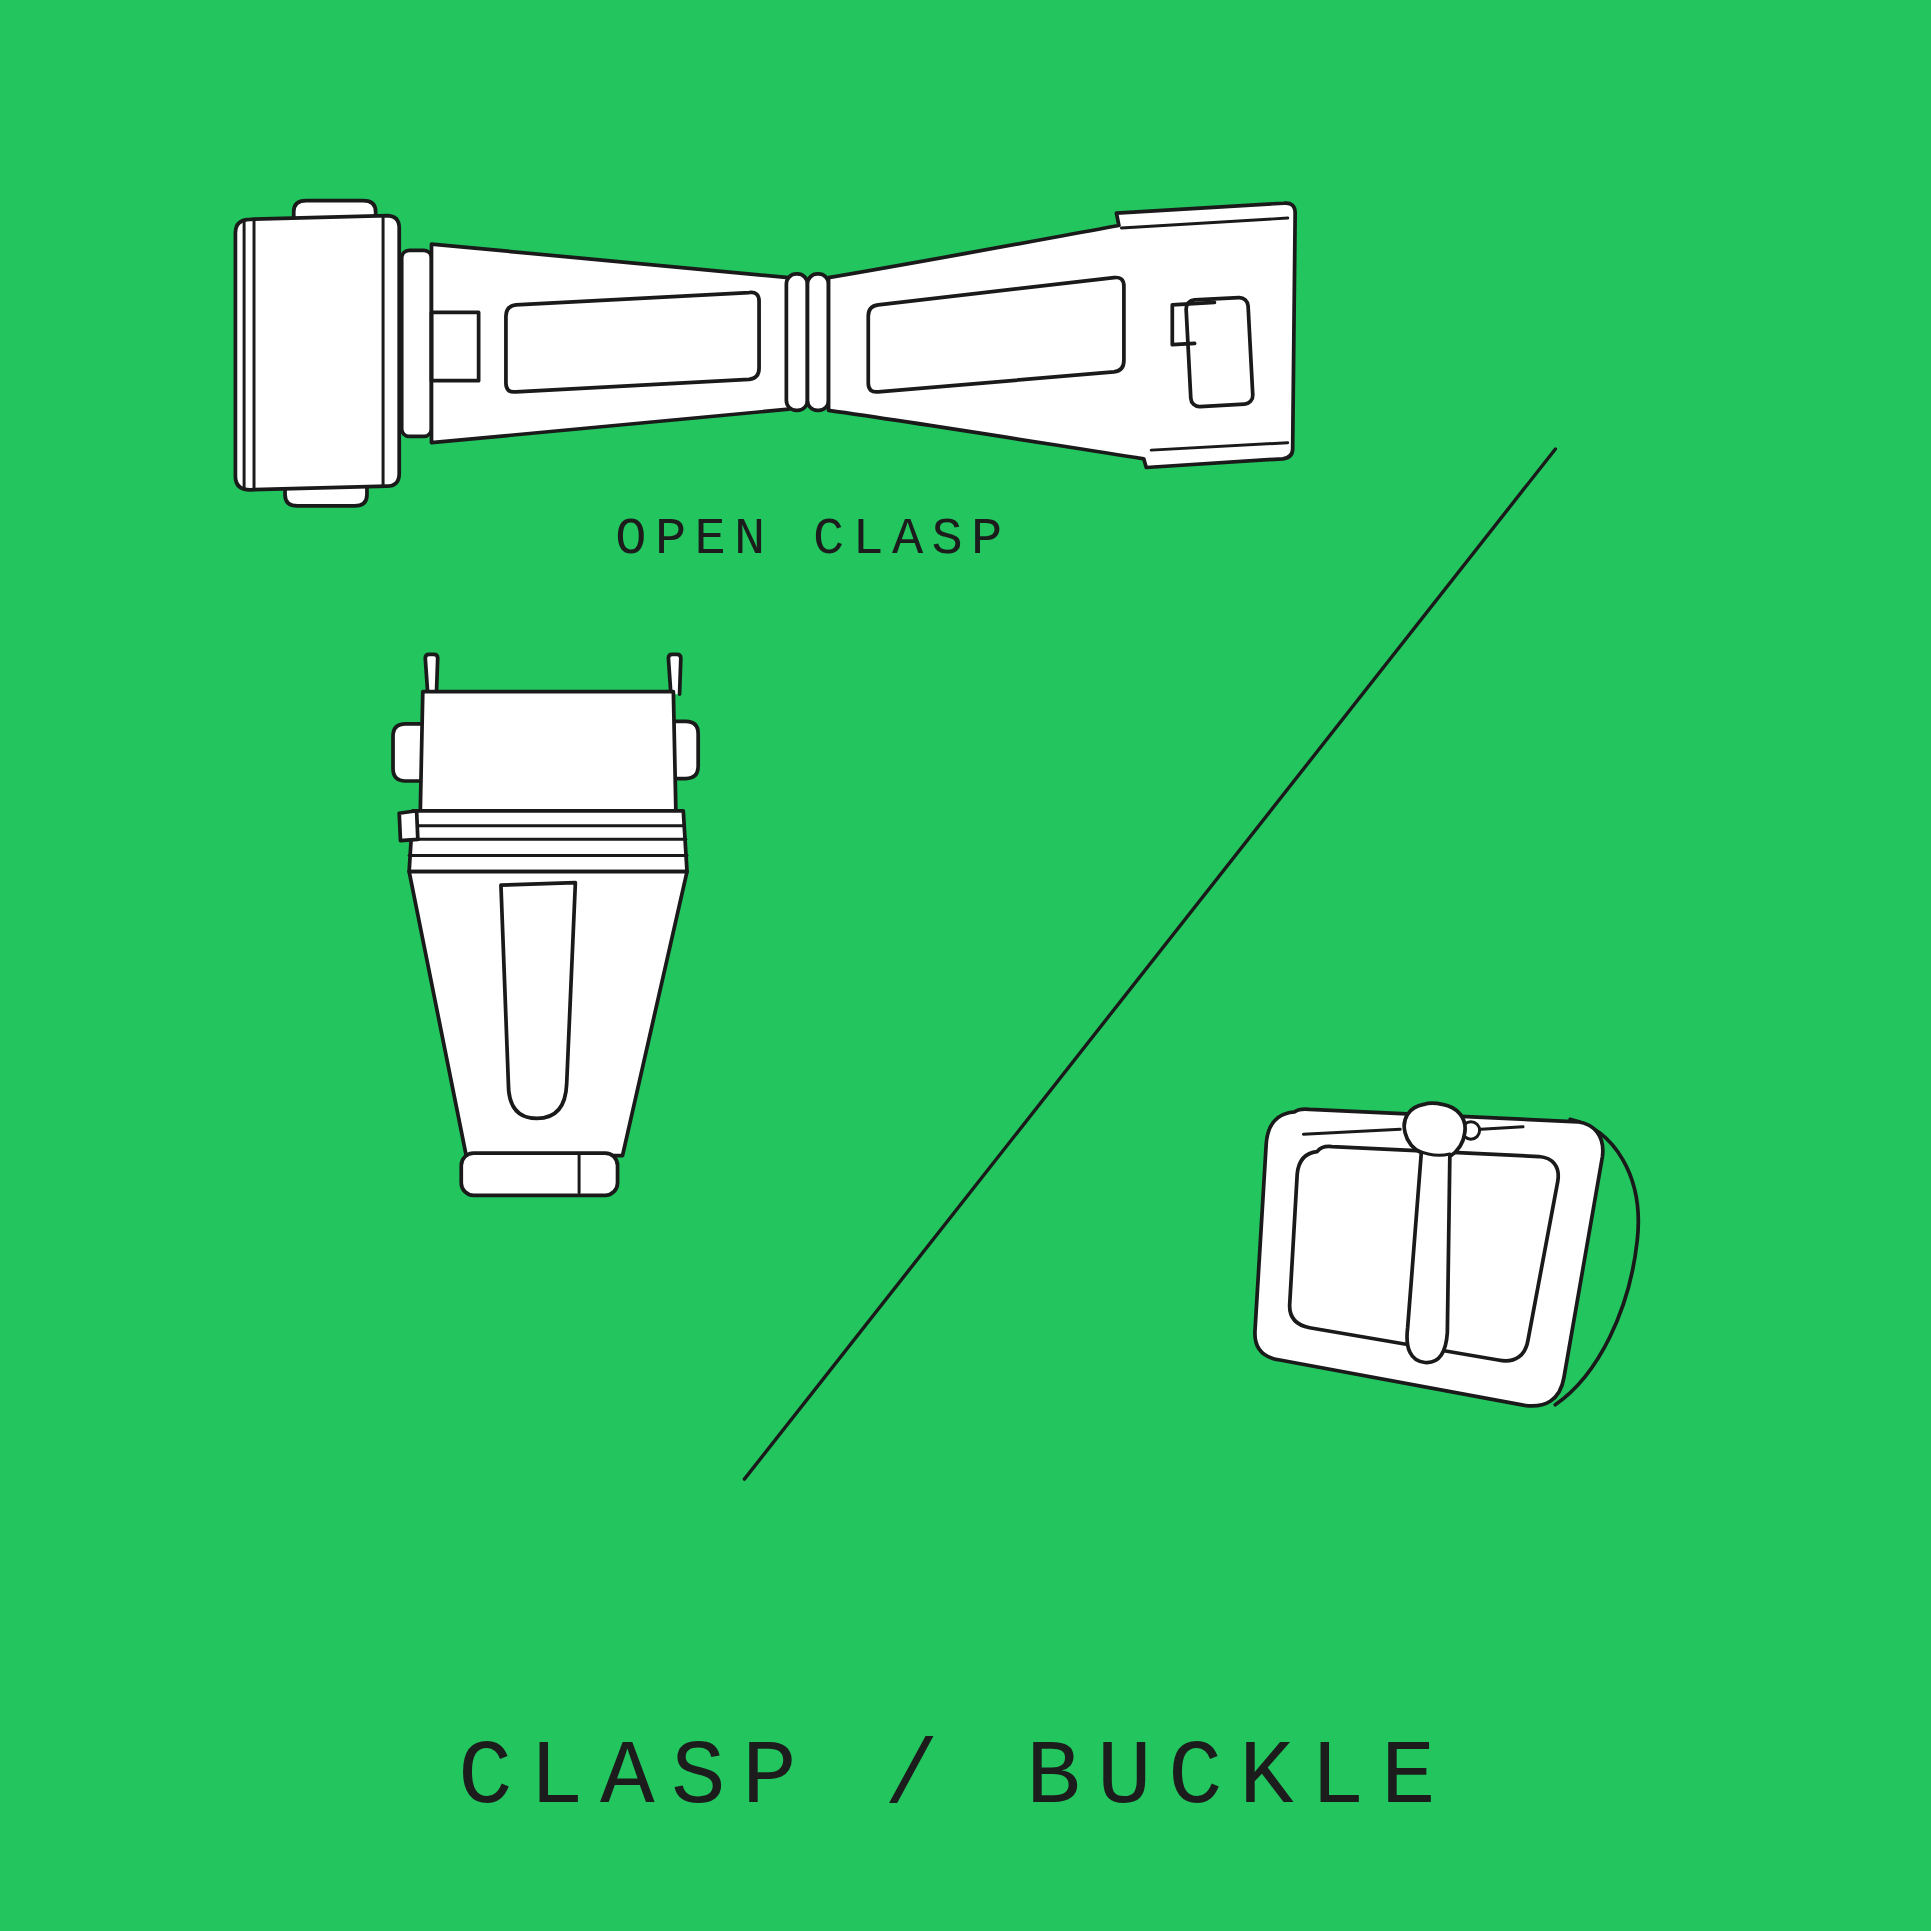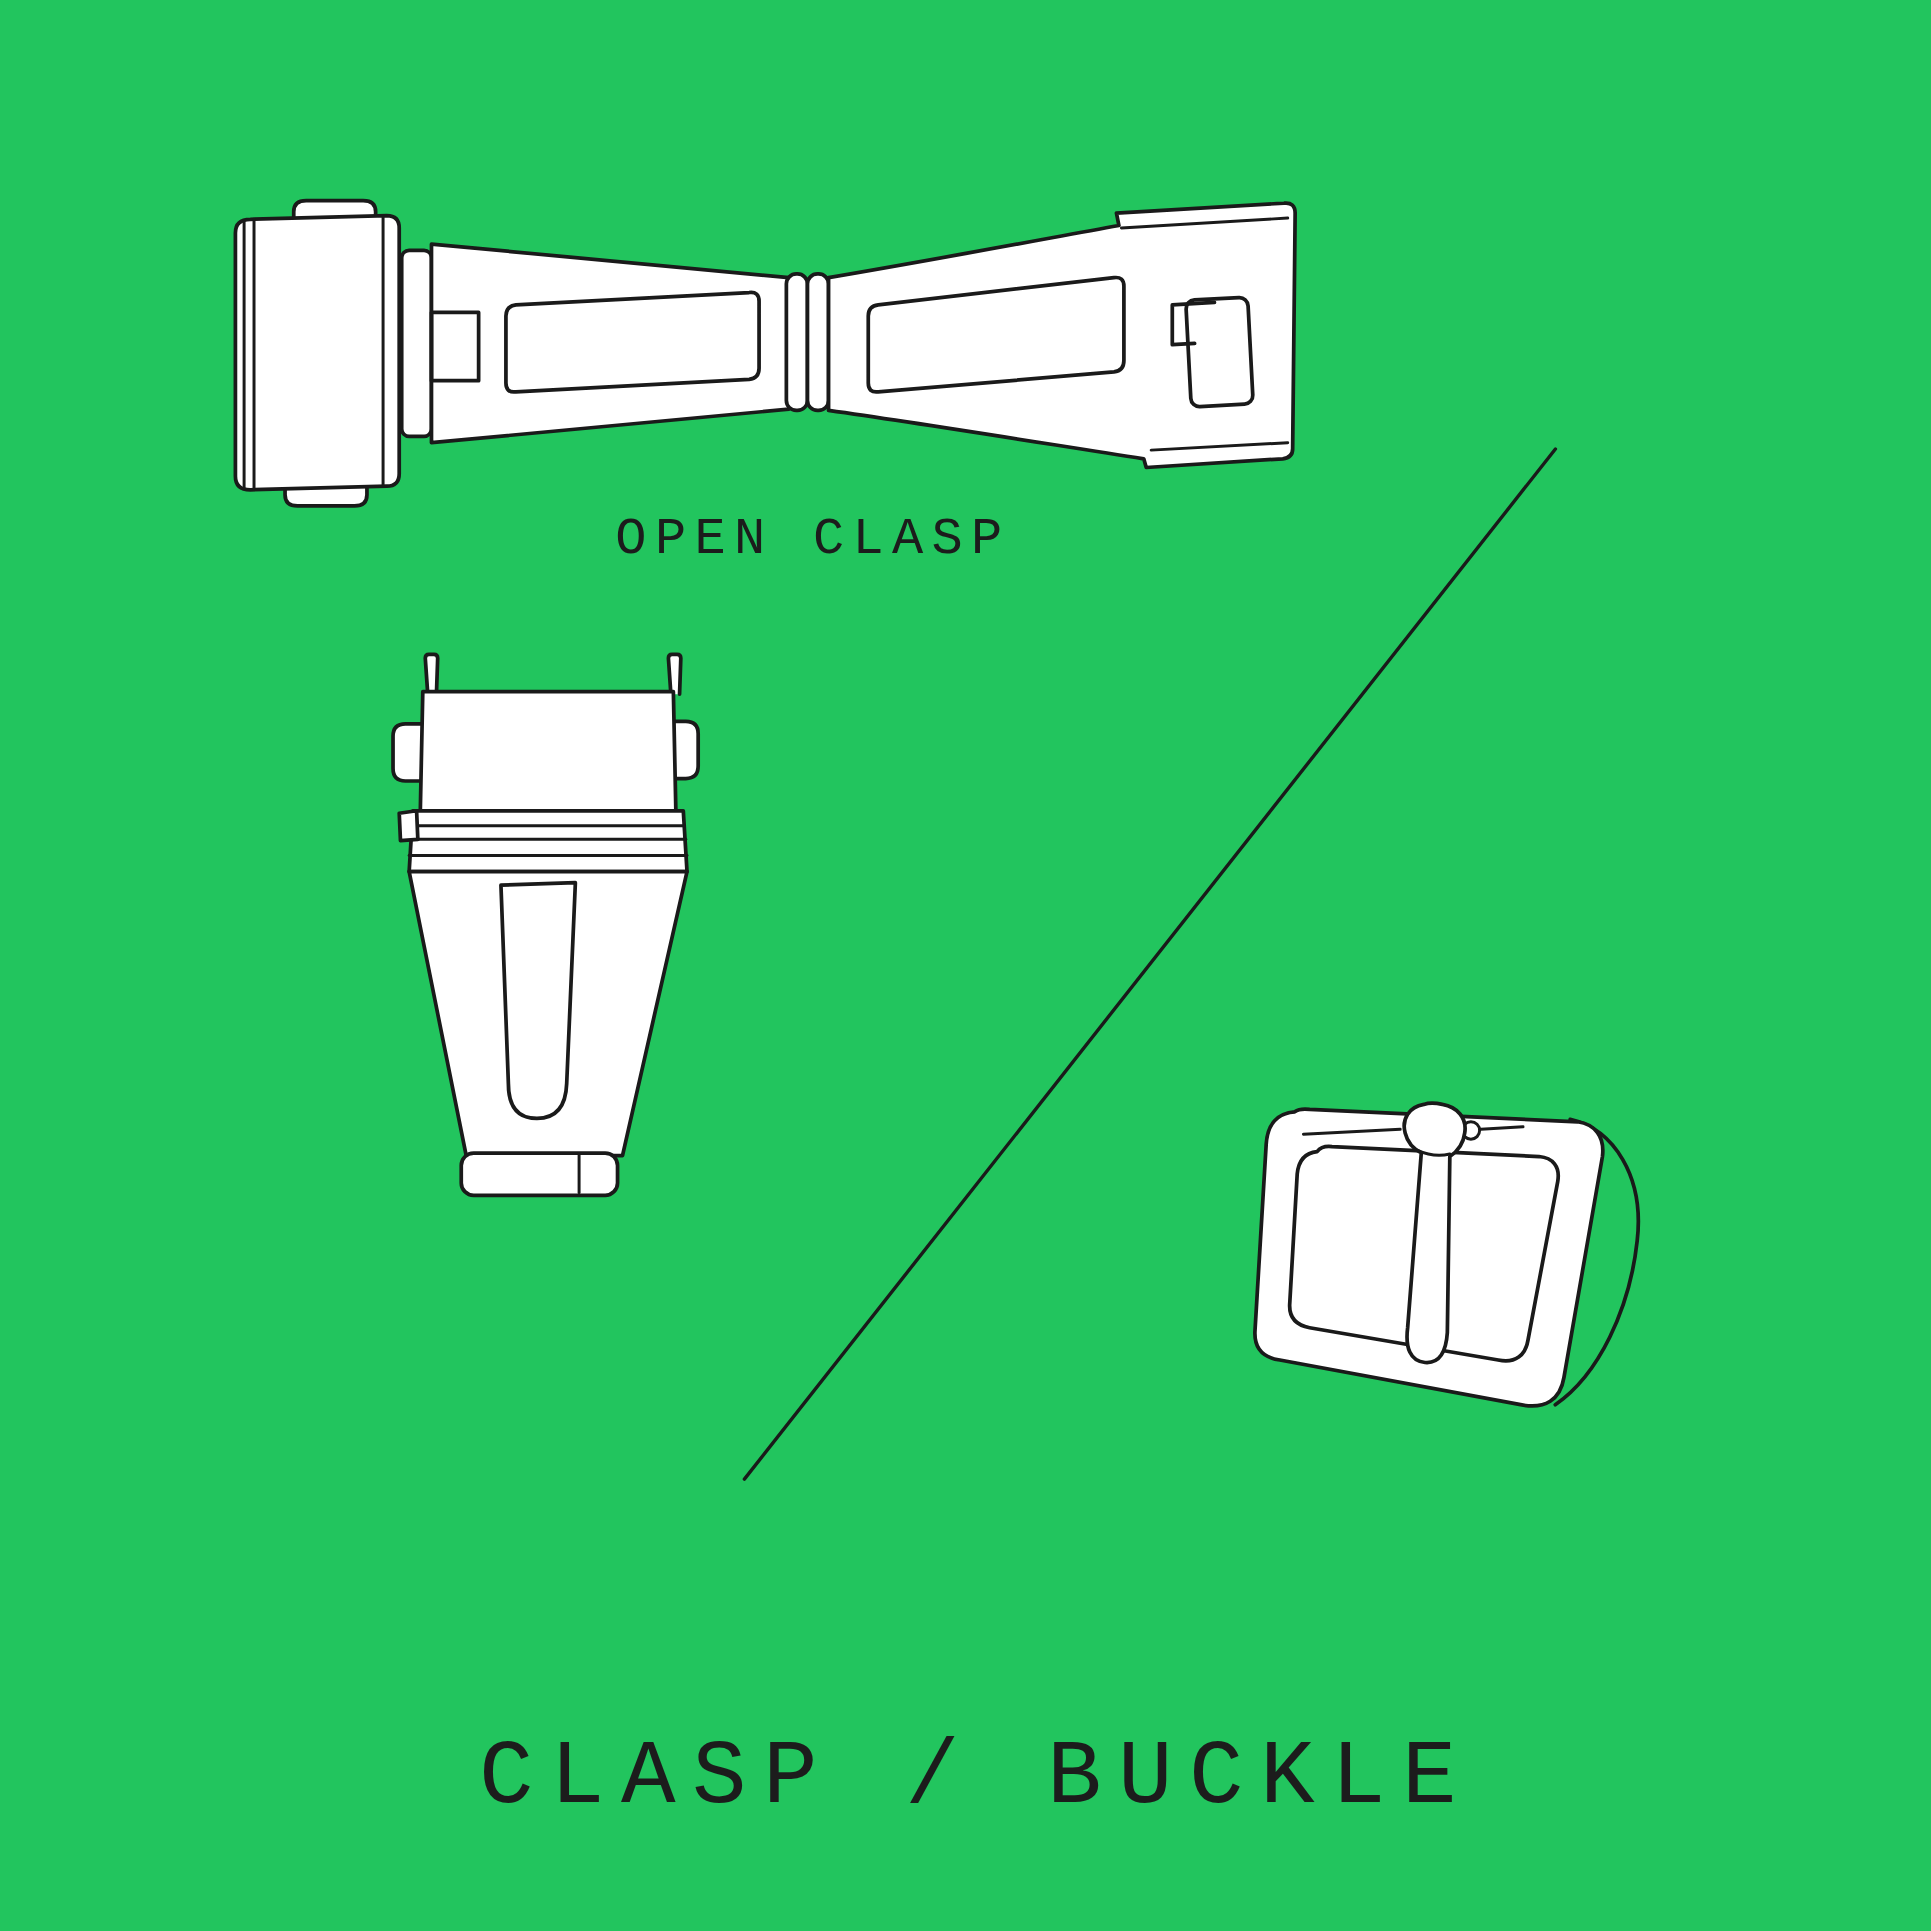--- a/index.html
+++ b/index.html
@@ -31,21 +31,21 @@
     font-size: 52px;
     letter-spacing: 0.16em;
     font-weight: 400;
     color: #1c1c1c;
     white-space: nowrap;
   }
   .open-clasp-label { left: 813px; top: 510px; }
   .closed-label     { left: 537px; top: 1243px; }
   .title {
     position: absolute;
-    left: 976px;
+    left: 955px;
     top: 1726px;
     transform: translateX(-50%);
     font-size: 91px;
     letter-spacing: 0.18em;
     font-weight: 400;
     color: #1c1c1c;
     white-space: nowrap;
   }
 
   

